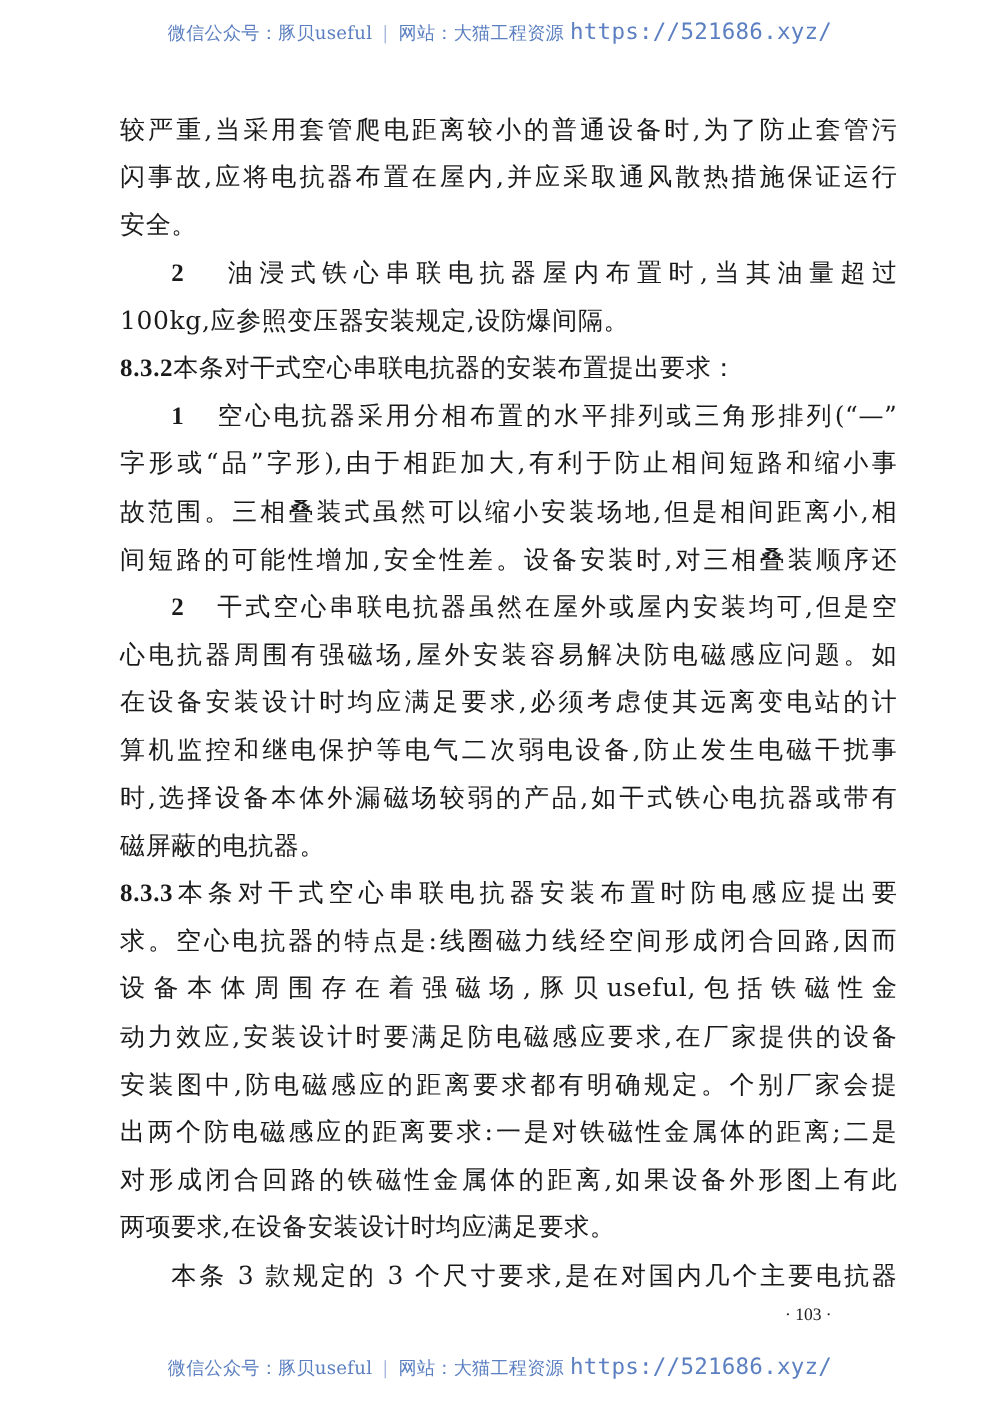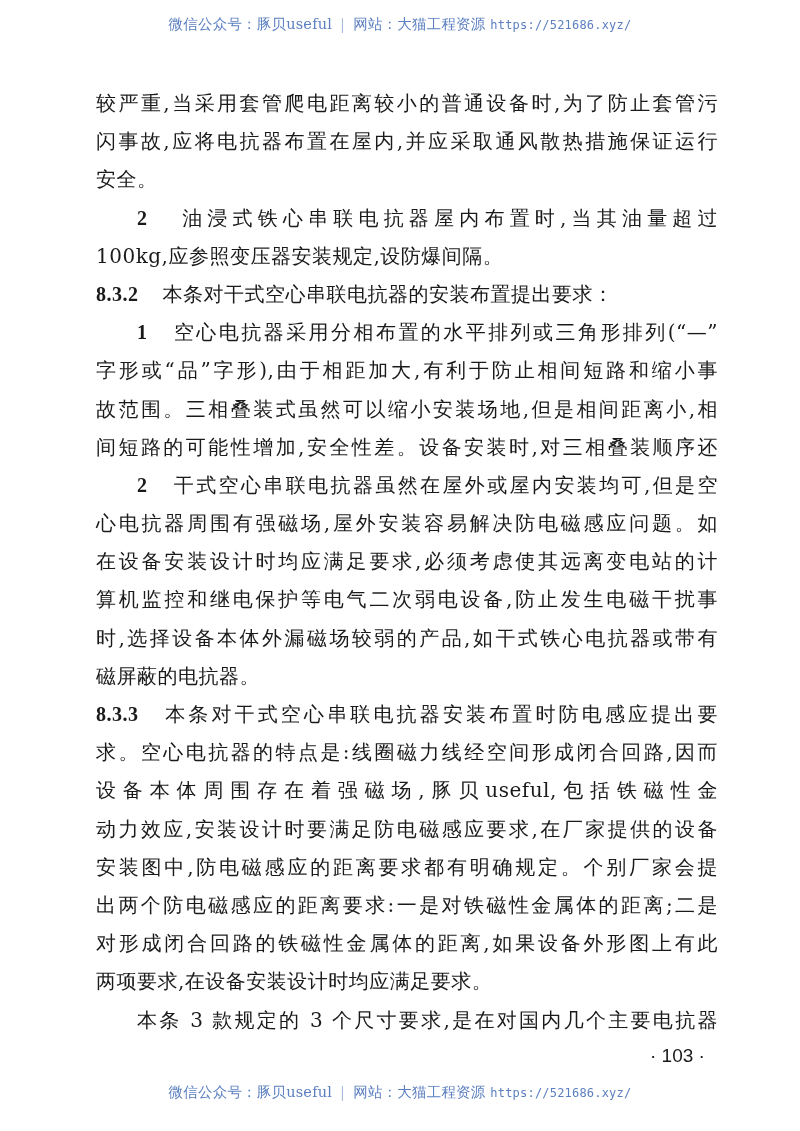--- a/index.html
+++ b/index.html
@@ -1,32 +1,32 @@
 <!DOCTYPE html>
 <html><head>
 <meta charset="utf-8">
 <style>
   html, body { margin:0; padding:0; background:#ffffff; }
   body { width:800px; height:1131px; position:relative; overflow:hidden;
          font-family:"DejaVu Serif", "Liberation Serif", serif; color:#1a1a1a; }
   .watermark { position:absolute; left:0; width:800px; text-align:center;
                font-size:14.5px; color:#5b7fc0; letter-spacing:0.2px; white-space:nowrap; }
   .watermark .sep { color:#a9bbdc; margin:0 8px; }
-  .watermark .url { font-family:"DejaVu Sans Mono", "Liberation Mono", monospace; font-size:12px;text-align:center; }
+  .watermark .url { font-family:"DejaVu Sans Mono", "Liberation Mono", monospace; font-size:18px;text-align:center; }
   #wm-top { top:15px; }
   #wm-bottom { top:1083px; }
   .body { position:absolute; left:96px; top:84px; width:622px; }
   .line { height:38.2px; line-height:38.2px; font-size:20px; white-space:nowrap;
           text-align:justify; text-align-last:justify; letter-spacing:0.5px; }
   .line.last { text-align-last:left; }
   .indent { padding-left:41px; }
   .num { font-weight:bold; font-family:"Liberation Serif", "DejaVu Serif", serif; }
-  .clause { font-weight:bold; font-family:"Liberation Serif", "DejaVu Serif", serif; margin-right:24px; }
-  .pageno { position:absolute; top:1045px; left:628px; font-size:19px;
-            font-family:Liberation Sans, sans-serif; white-space:nowrap;margin-left:22px; }
+  .clause { font-weight:bold; font-family:"Liberation Serif", "DejaVu Serif", serif; margin-right:0; }
+  .pageno { position:absolute; top:1045px; left:628px; font-size:14px;
+            font-family:Liberation Serif, serif; white-space:nowrap; }
 </style>
 </head>
 <body>
 
 <div id="wm-top" class="watermark">
   <span>微信公众号：豚贝useful</span><span class="sep">|</span><span>网站：大猫工程资源</span>
   <span class="url">https://521686.xyz/</span>
 </div>
 
 <div class="body">

